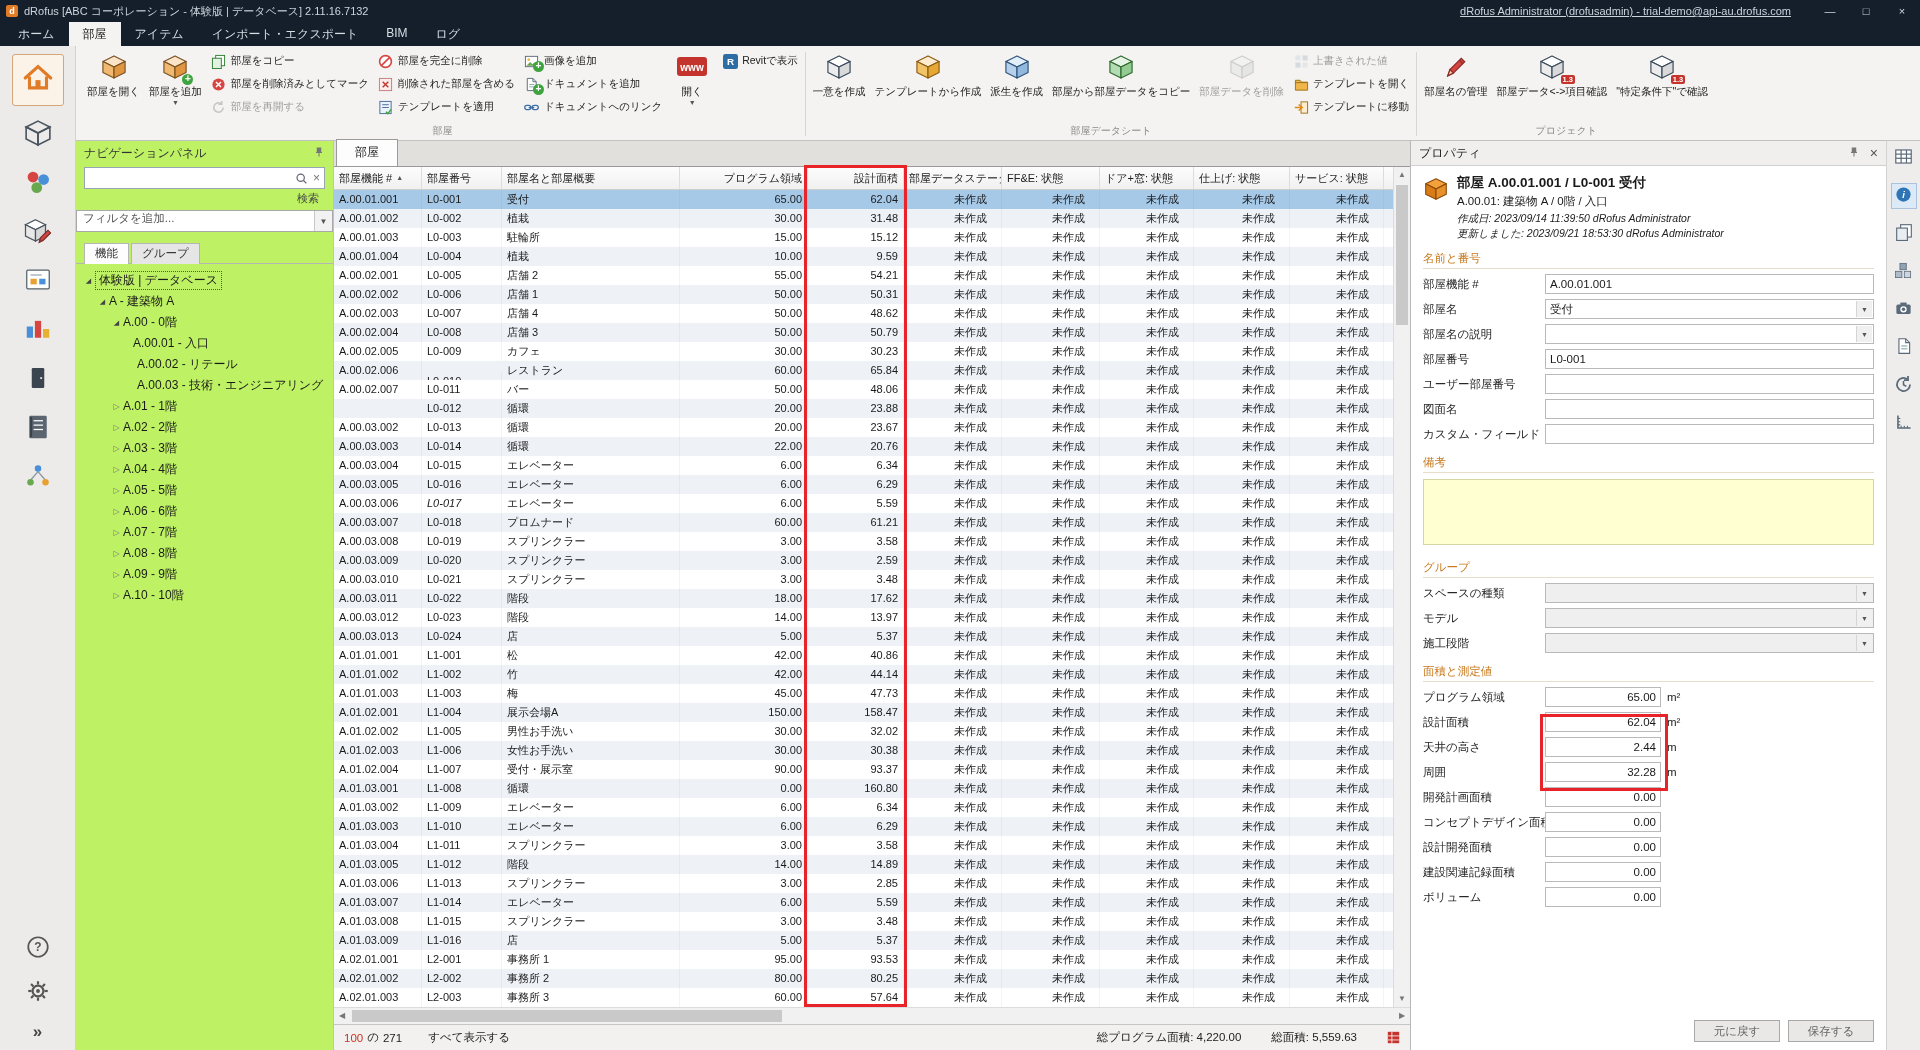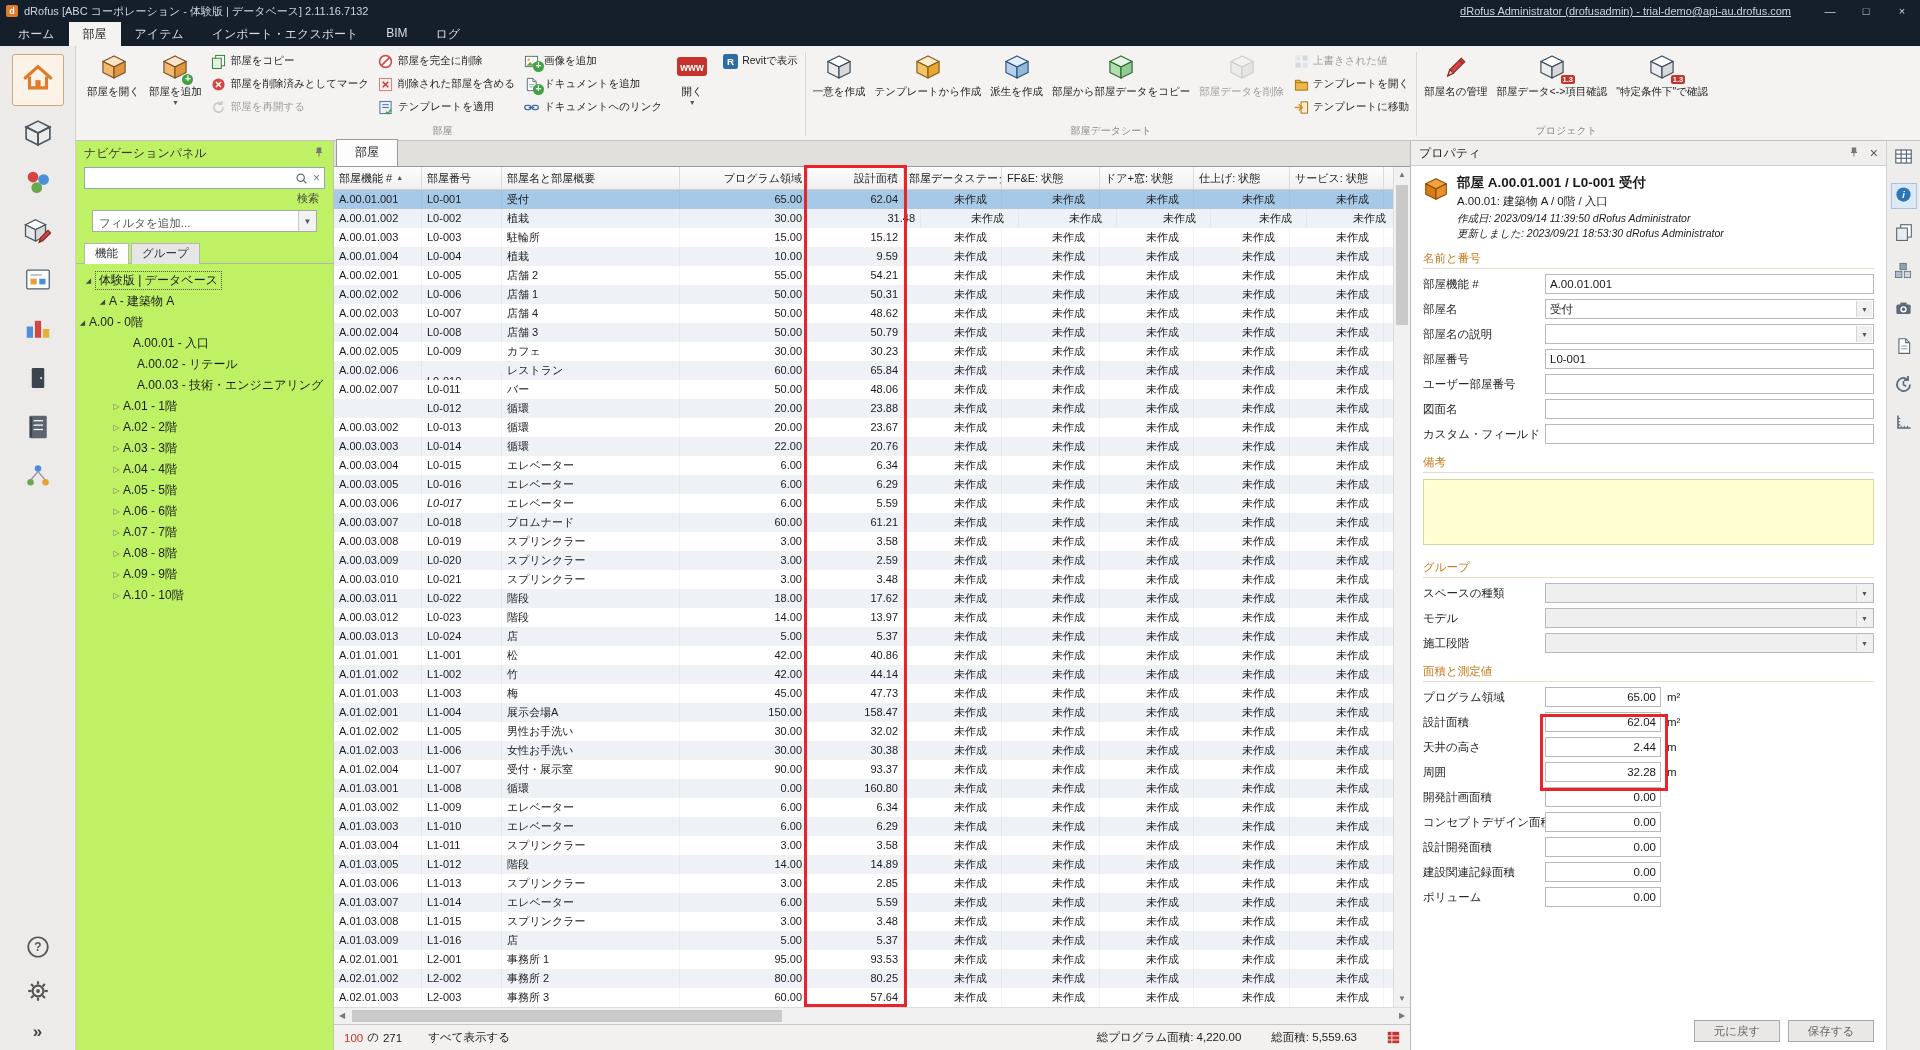--- a/index.html
+++ b/index.html
@@ -52,21 +52,21 @@
   .ls-bottom { display:flex; flex-direction:column; align-items:center; gap:14px; padding-bottom:8px; }
 
   
   .navpanel { position:absolute; left:76px; top:141px; width:258px; bottom:0; background:#bef264; border-right:1px solid #c2c2c2; }
   .np-header { height:24px; display:flex; align-items:center; justify-content:space-between; padding:0 8px; font-size:12px; color:#333; }
   .np-search { margin:2px 8px 0; display:flex; align-items:center; border:1px solid #98a6b4; background:#fff; height:22px; padding:0 4px; }
   .np-search input { flex:1; min-width:0; border:none; outline:none; font-size:12px; font-family:inherit; }
   .np-sic { display:flex; align-items:center; margin-left:4px; }
   .np-clear { font-size:12px; color:#777; margin-left:5px; }
   .np-searchlabel { text-align:right; font-size:11px; color:#444; margin:2px 14px 0; }
-  .np-filter { margin:4px 16px 0; height:22px; border:1px solid #a8a8a8; background:#fff; display:flex; align-items:flex-end; font-size:11.5px; color:#555; padding-left:6px; }
+  .np-filter { margin:4px 0 0; height:22px; border:1px solid #a8a8a8; background:#fff; display:flex; align-items:flex-start; font-size:11.5px; color:#555; padding-left:6px; }
   .np-filter .fxt { flex:1; }
   .np-filter .arrow { width:18px; height:100%; border-left:1px solid #c8c8c8; display:flex; align-items:center; justify-content:center; font-size:8px; color:#555; background:#f2f2f2; }
   .np-tabs { display:flex; margin-top:10px; padding-left:8px; border-bottom:1px solid #b5b5b5; }
   .np-tab { font-size:11.5px; padding:2px 10px 3px; border:1px solid #b5b5b5; border-bottom:none; background:#e6e6e6; color:#333; margin-right:2px; position:relative; top:1px; }
   .np-tab.active { background:#fdfdfd; }
   .np-tree { margin-top:6px; font-size:12px; overflow:hidden; }
   .tree-item { height:21px; display:flex; align-items:center; white-space:nowrap; }
   .tree-exp { width:13px; text-align:center; color:#444; flex-shrink:0; }
   .tree-exp.expanded { font-size:7px; }
   .tree-exp.collapsed { font-size:8px; color:#777; }
@@ -561,21 +561,21 @@
       </div>
     <div class="np-tree" id="navtree">
         <div class="tree-item" style="padding-left: 6px;">
           <span class="tree-exp expanded">◢</span>
           <span class="tree-label focus">体験版 | データベース</span>
         </div>
         <div class="tree-item" style="padding-left: 20px;">
           <span class="tree-exp expanded">◢</span>
           <span class="tree-label">A - 建築物 A</span>
         </div>
-        <div class="tree-item" style="">
+        <div class="tree-item" style="padding-left: 34px;">
           <span class="tree-exp expanded">◢</span>
           <span class="tree-label">A.00 - 0階</span>
         </div>
         <div class="tree-item" style="padding-left: 44px;">
           <span class="tree-exp leaf"></span>
           <span class="tree-label">A.00.01 - 入口</span>
         </div>
         <div class="tree-item" style="padding-left: 48px;">
           <span class="tree-exp leaf"></span>
           <span class="tree-label">A.00.02 - リテール</span>
@@ -654,21 +654,21 @@
         <div class="td status" style="width: 98px;">未作成</div>
         <div class="td status" style="width: 94px;">未作成</div>
         <div class="td status" style="width: 96px;">未作成</div>
         <div class="td status" style="width: 94px;">未作成</div>
       </div>
       <div class="trow alt">
         <div class="td" style="width: 88px;">A.00.01.002</div>
         <div class="td" style="width: 80px;">L0-002</div>
         <div class="td" style="width: 178px;">植栽</div>
         <div class="td right" style="width: 128px;">30.00</div>
-        <div class="td right" style="width: 96px; margin-left: 17px;">31.48</div>
+        <div class="td right" style="width: 96px;">31.48</div>
         <div class="td status" style="width: 98px;">未作成</div>
         <div class="td status" style="width: 98px;">未作成</div>
         <div class="td status" style="width: 94px;">未作成</div>
         <div class="td status" style="width: 96px;">未作成</div>
         <div class="td status" style="width: 94px;">未作成</div>
       </div>
       <div class="trow">
         <div class="td" style="width: 88px;">A.00.01.003</div>
         <div class="td" style="width: 80px;">L0-003</div>
         <div class="td" style="width: 178px;">駐輪所</div>

